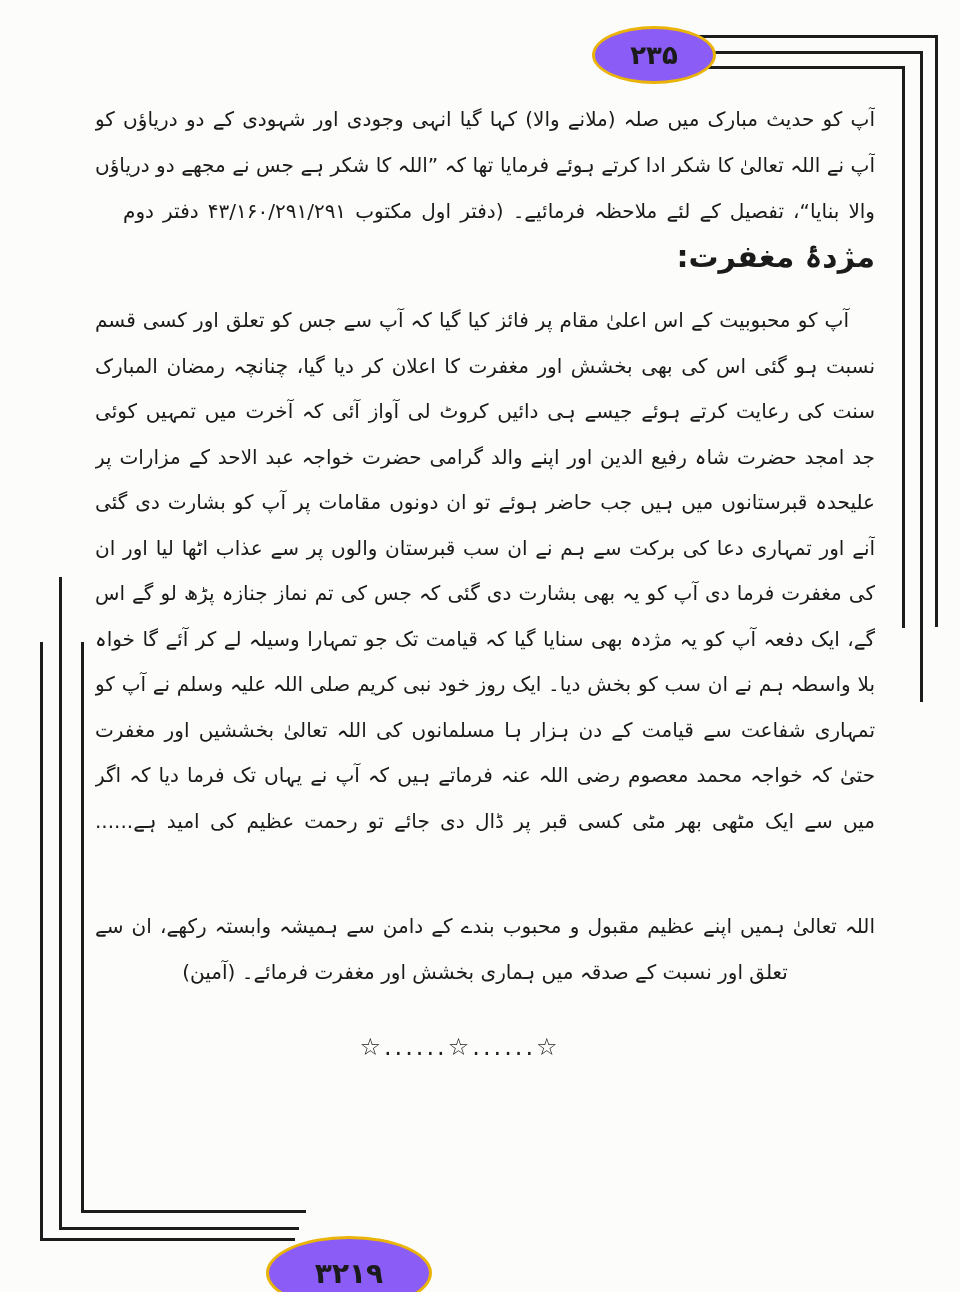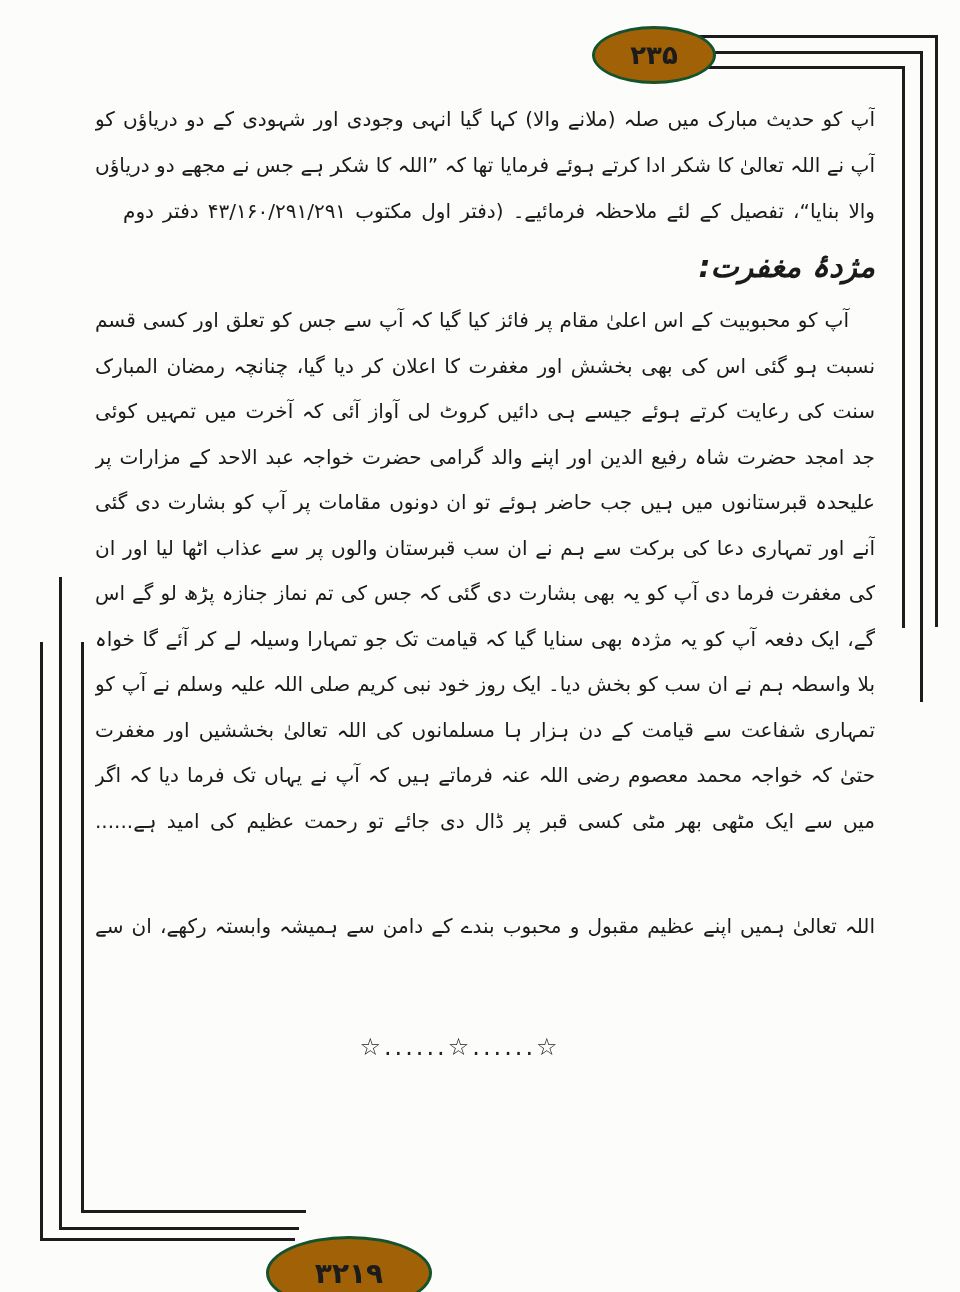--- a/index.html
+++ b/index.html
@@ -10,22 +10,22 @@
     background:#fcfcfa;
     color:#1b1b1b;
     font-family:"DejaVu Sans", sans-serif;
     overflow:hidden;
   }
   
   .fline{position:absolute;background:#1c1c1c;z-index:1;}
   
   .badge{
     position:absolute;z-index:2;
-    border:3px solid #14532d;border-radius:50%;
-    background:#a16207;
+    border:3px solid #eab308;border-radius:50%;
+    background:#8b5cf6;
     display:flex;align-items:center;justify-content:center;
     font-weight:bold;
   }
   .badge-top{left:592px;top:26px;width:118px;height:52px;font-size:26px;}
   .badge-bottom{left:266px;top:1236px;width:160px;height:68px;font-size:28px;}
   
   .para{position:absolute;right:85px;left:95px;direction:rtl;z-index:3;}
   .tline{
     text-align:justify;
     text-align-last:justify;
@@ -35,22 +35,22 @@
   .intro{top:96px;font-size:20px;}
   .intro .tline{height:46px;line-height:46px;}
   .intro .tline:last-child{padding-left:28px;}
   .bodyp{top:298px;font-size:20px;}
   .bodyp .tline{height:45.5px;line-height:45.5px;}
   .bodyp .tline:first-child{padding-right:26px;}
   .closing{top:903px;font-size:20px;}
   .closing .tline{height:46px;line-height:46px;}
   .closing .tline:last-child{text-align-last:center;}
   .heading{
-    position:absolute;top:249px;right:85px;direction:rtl;z-index:3;
-    font-size:30px;font-weight:bold;letter-spacing:1px;font-style:italic;
+    position:absolute;top:239px;right:85px;direction:rtl;z-index:3;
+    font-size:30px;font-weight:bold;letter-spacing:1px;
   }
   .divider{
     position:absolute;top:1033px;left:0;right:40px;z-index:3;
     text-align:center;font-size:24px;letter-spacing:3px;color:#222;
   }
 </style>
 </head>
 <body>
 
 <div class="page">
@@ -94,17 +94,18 @@
       <div class="tline">کی مغفرت فرما دی آپ کو یہ بھی بشارت دی گئی کہ جس کی تم نماز جنازہ پڑھ لو گے اس کو ہم بخش دیں</div>
       <div class="tline">گے، ایک دفعہ آپ کو یہ مژدہ بھی سنایا گیا کہ قیامت تک جو تمہارا وسیلہ لے کر آئے گا خواہ بالواسطہ ہو یا</div>
       <div class="tline">بلا واسطہ ہم نے ان سب کو بخش دیا۔ ایک روز خود نبی کریم صلی اللہ علیہ وسلم نے آپ کو یہ خوشخبری دی کہ</div>
       <div class="tline">تمہاری شفاعت سے قیامت کے دن ہزار ہا مسلمانوں کی اللہ تعالیٰ بخششیں اور مغفرت فرمائے گا......</div>
       <div class="tline">حتیٰ کہ خواجہ محمد معصوم رضی اللہ عنہ فرماتے ہیں کہ آپ نے یہاں تک فرما دیا کہ اگر میرے روضہ کی مٹی</div>
       <div class="tline">میں سے ایک مٹھی بھر مٹی کسی قبر پر ڈال دی جائے تو رحمت عظیم کی امید ہے......(حضرات القدس)</div>
     </div>
 
   <div class="para closing" dir="rtl">
       <div class="tline">اللہ تعالیٰ ہمیں اپنے عظیم مقبول و محبوب بندے کے دامن سے ہمیشہ وابستہ رکھے، ان سے ادنیٰ</div>
+      <div class="tline">تعلق اور نسبت کے صدقہ میں ہماری بخشش اور مغفرت فرمائے۔ (آمین)</div>
     </div>
 
   <div class="divider">☆......☆......☆</div>
 
 </div>
 
 </body></html>

